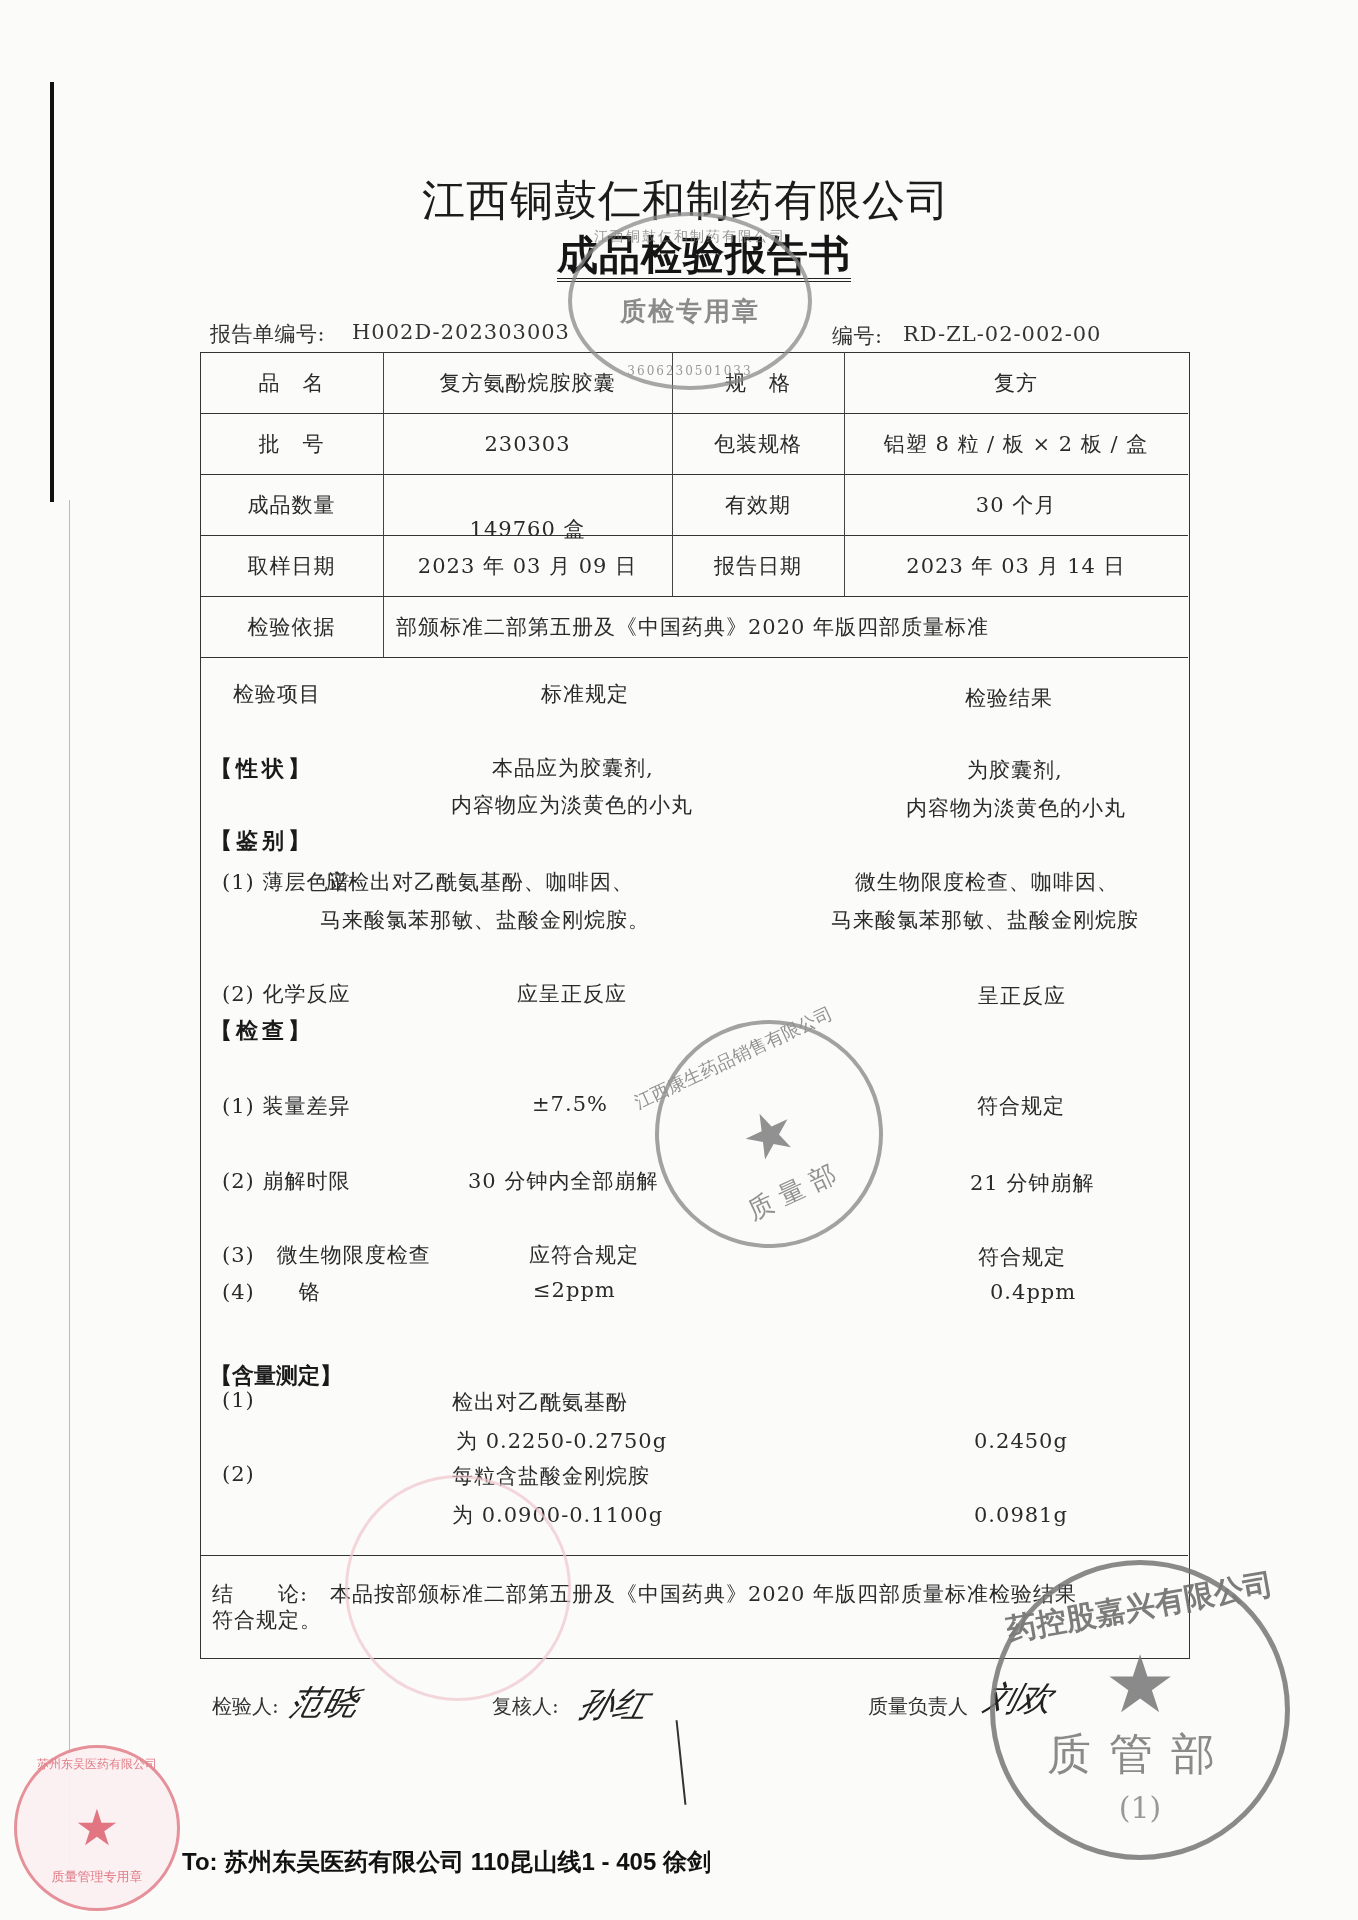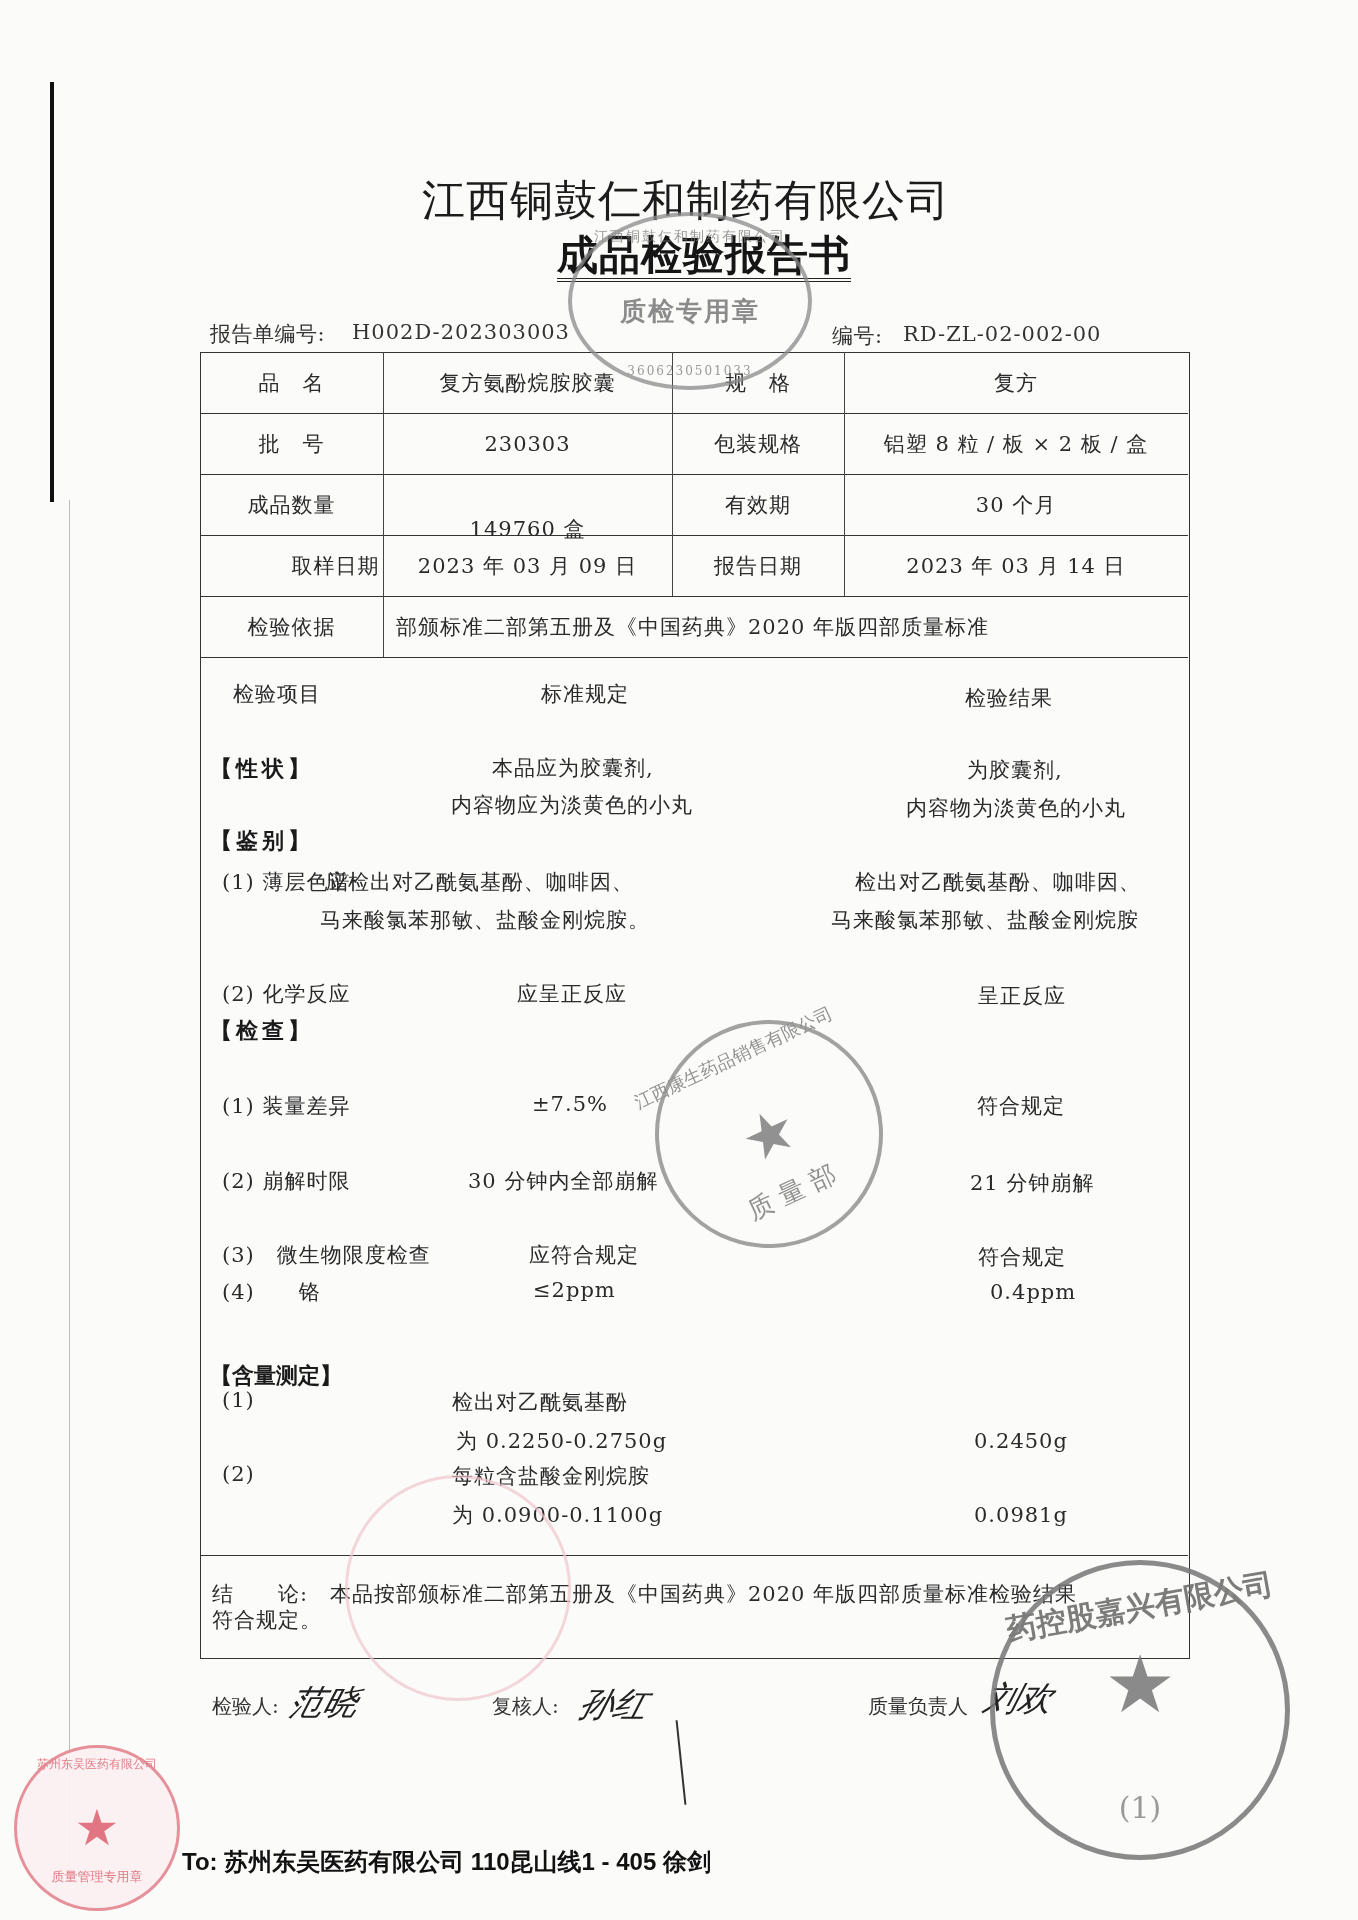--- a/index.html
+++ b/index.html
@@ -64,21 +64,21 @@
 <div class="cell" style="left:200px; top:413px; width:183px; height:61px;">批　号</div>
 <div class="cell" style="left:383px; top:413px; width:289px; height:61px;">230303</div>
 <div class="cell" style="left:672px; top:413px; width:172px; height:61px;">包装规格</div>
 <div class="cell" style="left:844px; top:413px; width:344px; height:61px;">铝塑 8 粒 / 板 × 2 板 / 盒</div>
 
 <div class="cell" style="left:200px; top:474px; width:183px; height:61px;">成品数量</div>
 <div class="cell" style="left:383px; top:498px; width:289px; height:61px;">149760 盒</div>
 <div class="cell" style="left:672px; top:474px; width:172px; height:61px;">有效期</div>
 <div class="cell" style="left:844px; top:474px; width:344px; height:61px;">30 个月</div>
 
-<div class="cell" style="left:200px; top:535px; width:183px; height:61px;margin-left:44px;">取样日期</div>
+<div class="cell" style="left:200px; top:535px; width:183px; height:61px;">取样日期</div>
 <div class="cell" style="left:383px; top:535px; width:289px; height:61px;">2023 年 03 月 09 日</div>
 <div class="cell" style="left:672px; top:535px; width:172px; height:61px;">报告日期</div>
 <div class="cell" style="left:844px; top:535px; width:344px; height:61px;">2023 年 03 月 14 日</div>
 
 <div class="cell" style="left:200px; top:596px; width:183px; height:61px;">检验依据</div>
 <div class="cell" style="left:396px; top:596px; width:780px; height:61px; justify-content:flex-start;">部颁标准二部第五册及《中国药典》2020 年版四部质量标准</div>
 
 <div class="abs txt" style="left:233px; top:680px;">检验项目</div>
 <div class="abs txt" style="left:541px; top:680px;">标准规定</div>
 <div class="abs txt" style="left:965px; top:684px;">检验结果</div>
@@ -86,21 +86,21 @@
 <div class="abs sect" style="left:210px; top:754px;">【性状】</div>
 <div class="abs txt" style="left:492px; top:754px;">本品应为胶囊剂,</div>
 <div class="abs txt" style="left:451px; top:791px;">内容物应为淡黄色的小丸</div>
 <div class="abs txt" style="left:967px; top:756px;">为胶囊剂,</div>
 <div class="abs txt" style="left:906px; top:794px;">内容物为淡黄色的小丸</div>
 
 <div class="abs sect" style="left:210px; top:826px;text-align:right;">【鉴别】</div>
 <div class="abs txt" style="left:222px; top:868px;">(1) 薄层色谱</div>
 <div class="abs txt" style="left:326px; top:868px; left:326px;">应检出对乙酰氨基酚、咖啡因、</div>
 <div class="abs txt" style="left:320px; top:906px;">马来酸氯苯那敏、盐酸金刚烷胺。</div>
-<div class="abs txt" style="left:855px; top:868px;">检出对乙酰氨基酚、咖啡因、</div>
+<div class="abs txt" style="left:855px; top:868px;">微生物限度检查、咖啡因、</div>
 <div class="abs txt" style="left:831px; top:906px;">马来酸氯苯那敏、盐酸金刚烷胺</div>
 <div class="abs txt" style="left:222px; top:980px;">(2) 化学反应</div>
 <div class="abs txt" style="left:517px; top:980px;">应呈正反应</div>
 <div class="abs txt" style="left:978px; top:982px;">呈正反应</div>
 
 <div class="abs sect" style="left:210px; top:1016px;">【检查】</div>
 <div class="abs txt" style="left:222px; top:1092px;">(1) 装量差异</div>
 <div class="abs txt" style="left:532px; top:1092px;">±7.5%</div>
 <div class="abs txt" style="left:977px; top:1092px;">符合规定</div>
 
@@ -149,20 +149,21 @@
 
 <div class="stamp" style="left:655px; top:1020px; width:220px; height:220px; border:4px solid #8c8c8c; opacity:0.8; transform:rotate(-25deg);">
   <span class="star" style="color:#777;">★</span>
   <span class="stamp-text" style="top:14px; font-size:18px; color:#777;">江西康生药品销售有限公司</span>
   <span class="stamp-text" style="bottom:30px; font-size:26px; color:#777; letter-spacing:8px;">质量部</span>
 </div>
 
 <div class="stamp" style="left:990px; top:1560px; width:290px; height:290px; border:5px solid #777; opacity:0.85;">
   <span class="star" style="color:#777; font-size:80px; margin-top:-50px;">★</span>
   <span class="stamp-text" style="top:22px; font-size:30px; color:#666; font-weight:bold; transform:rotate(-10deg);">药控股嘉兴有限公司</span>
+  <span class="stamp-text" style="top:160px; font-size:44px; color:#777; letter-spacing:18px;">质管部</span>
   <span class="stamp-text" style="top:225px; font-size:30px; color:#888;">(1)</span>
 </div>
 
 <div class="stamp" style="left:14px; top:1745px; width:160px; height:160px; border:3px solid #e58b95; background:#fbf1f2; opacity:0.95;">
   <span class="star" style="color:#e06f7c; font-size:50px;">★</span>
   <span class="stamp-text" style="top:8px; font-size:12px; color:#e07580;">苏州东吴医药有限公司</span>
   <span class="stamp-text" style="bottom:22px; font-size:13px; color:#e07580;">质量管理专用章</span>
 </div>
 
 <div class="abs to-line" style="left:182px; top:1833px;margin-top:13px;">To: 苏州东吴医药有限公司  110昆山线1 - 405 徐剑</div>

